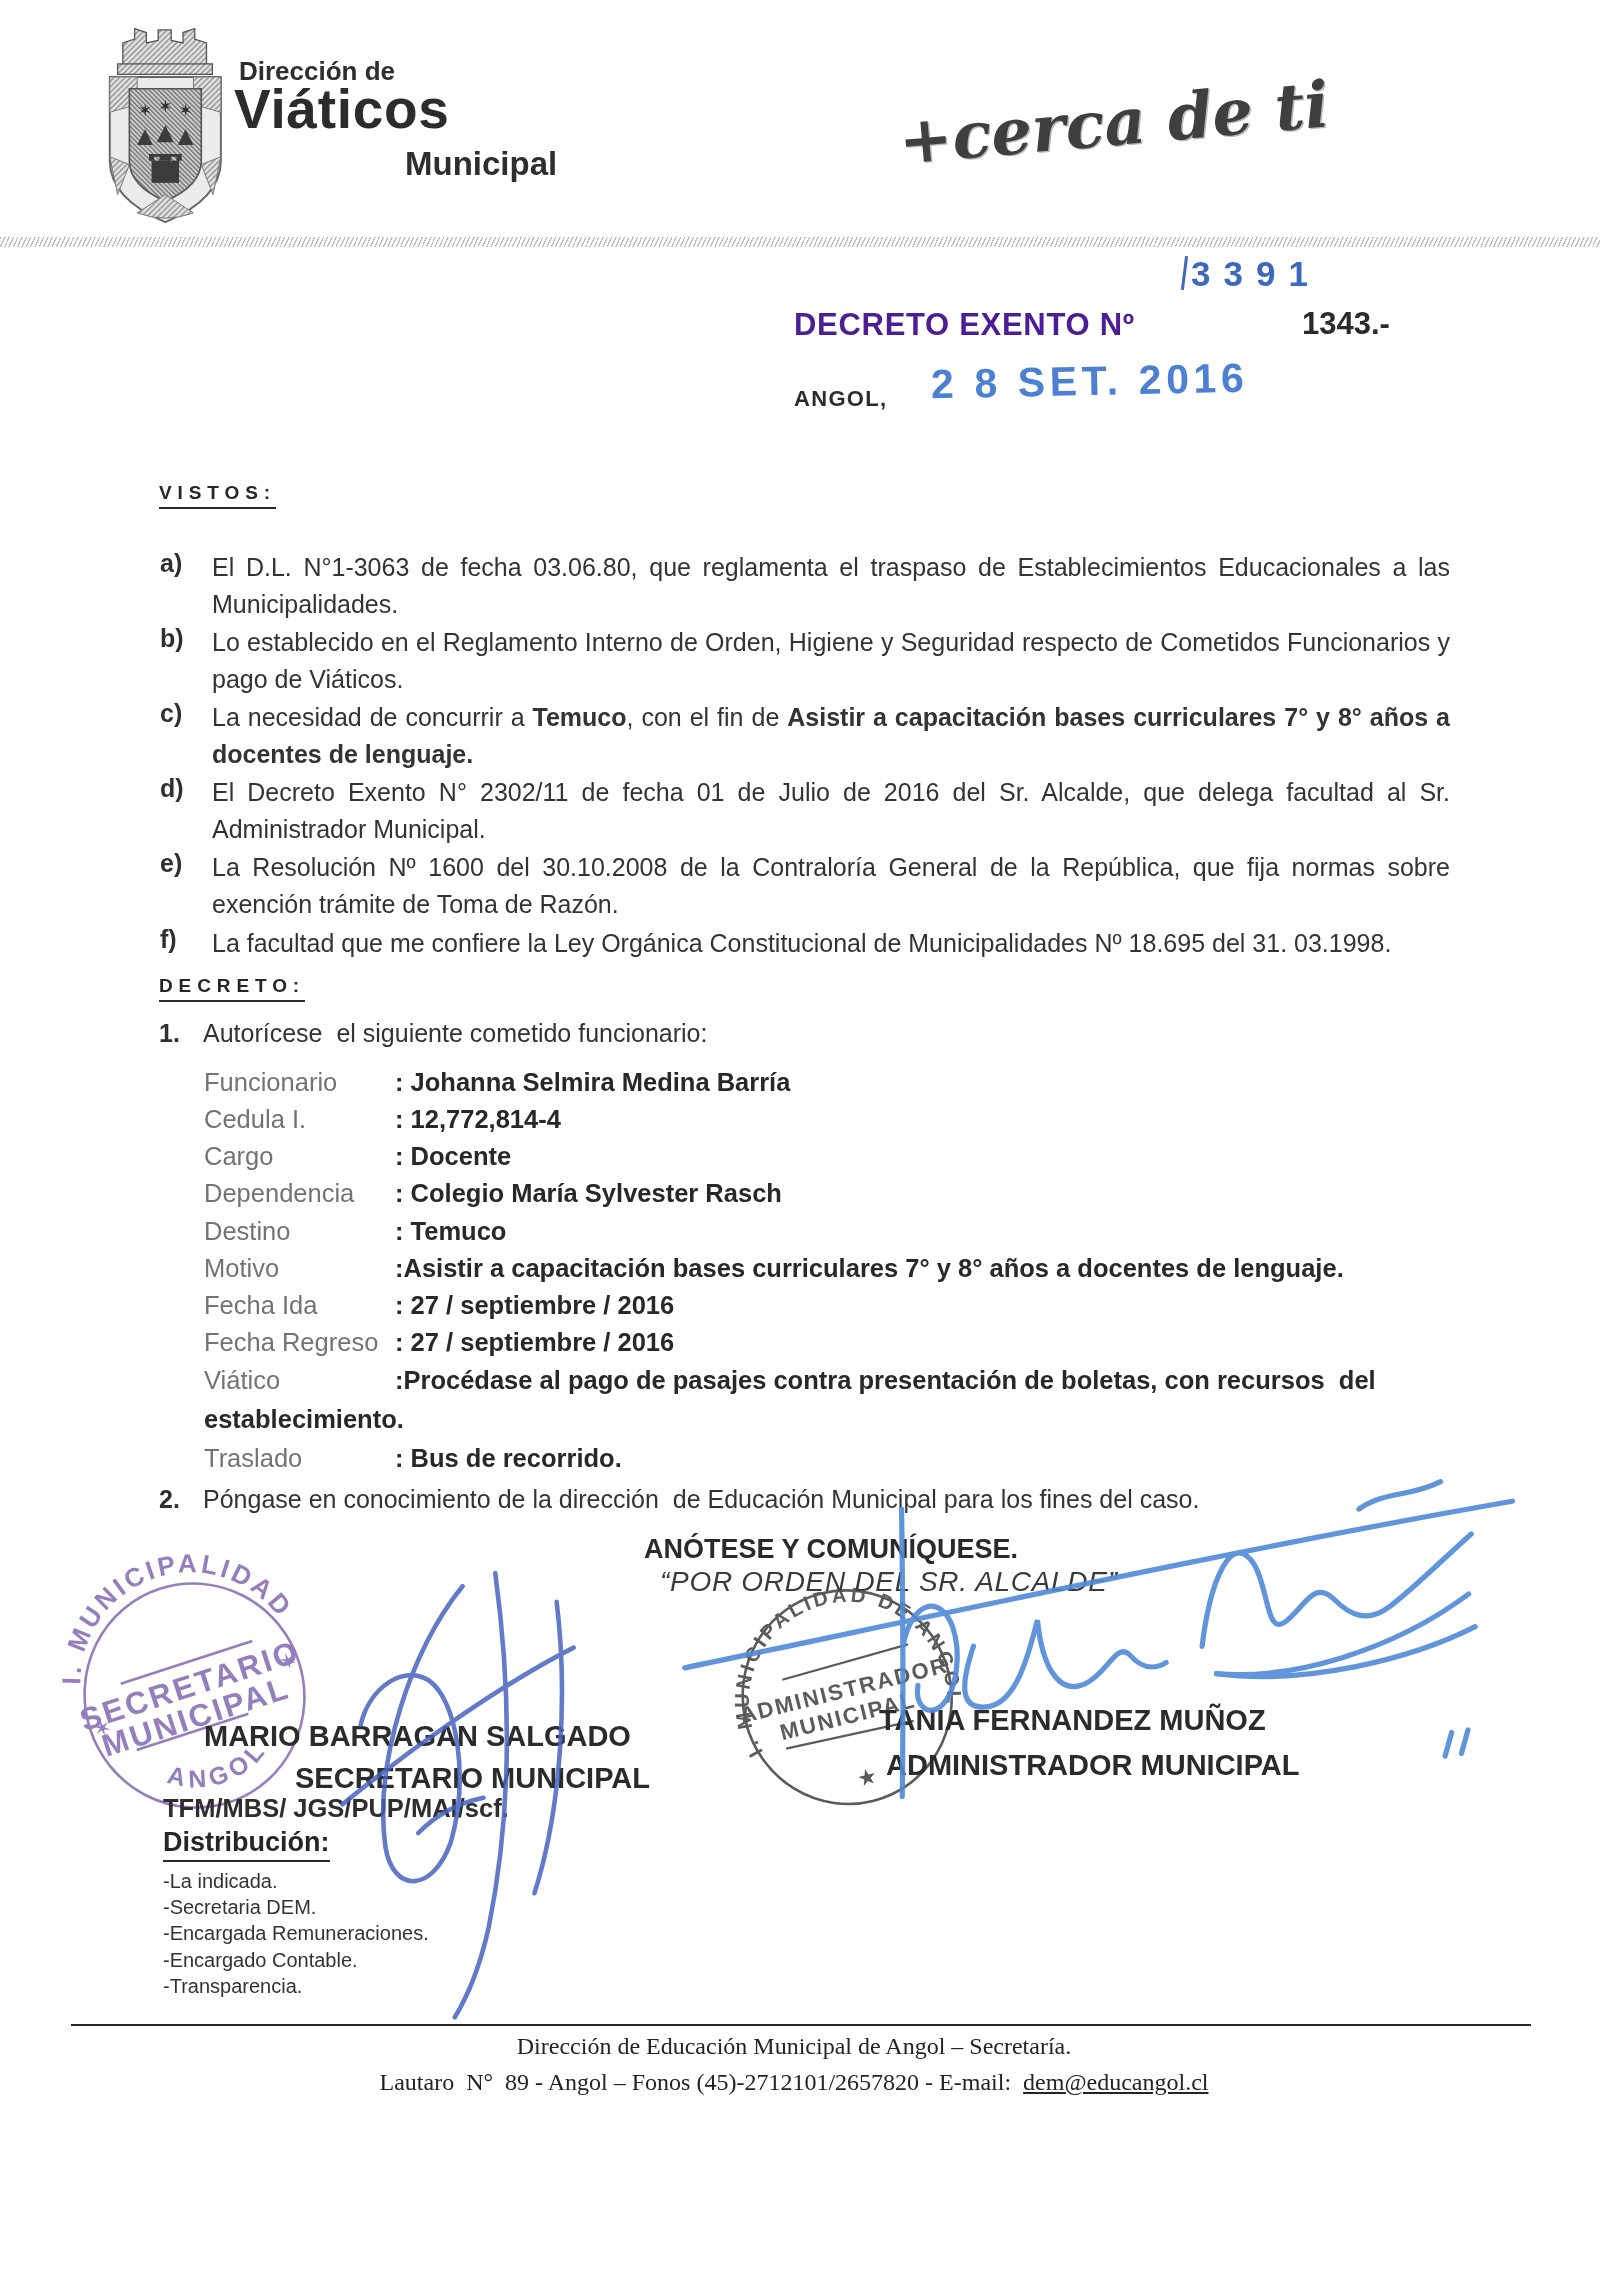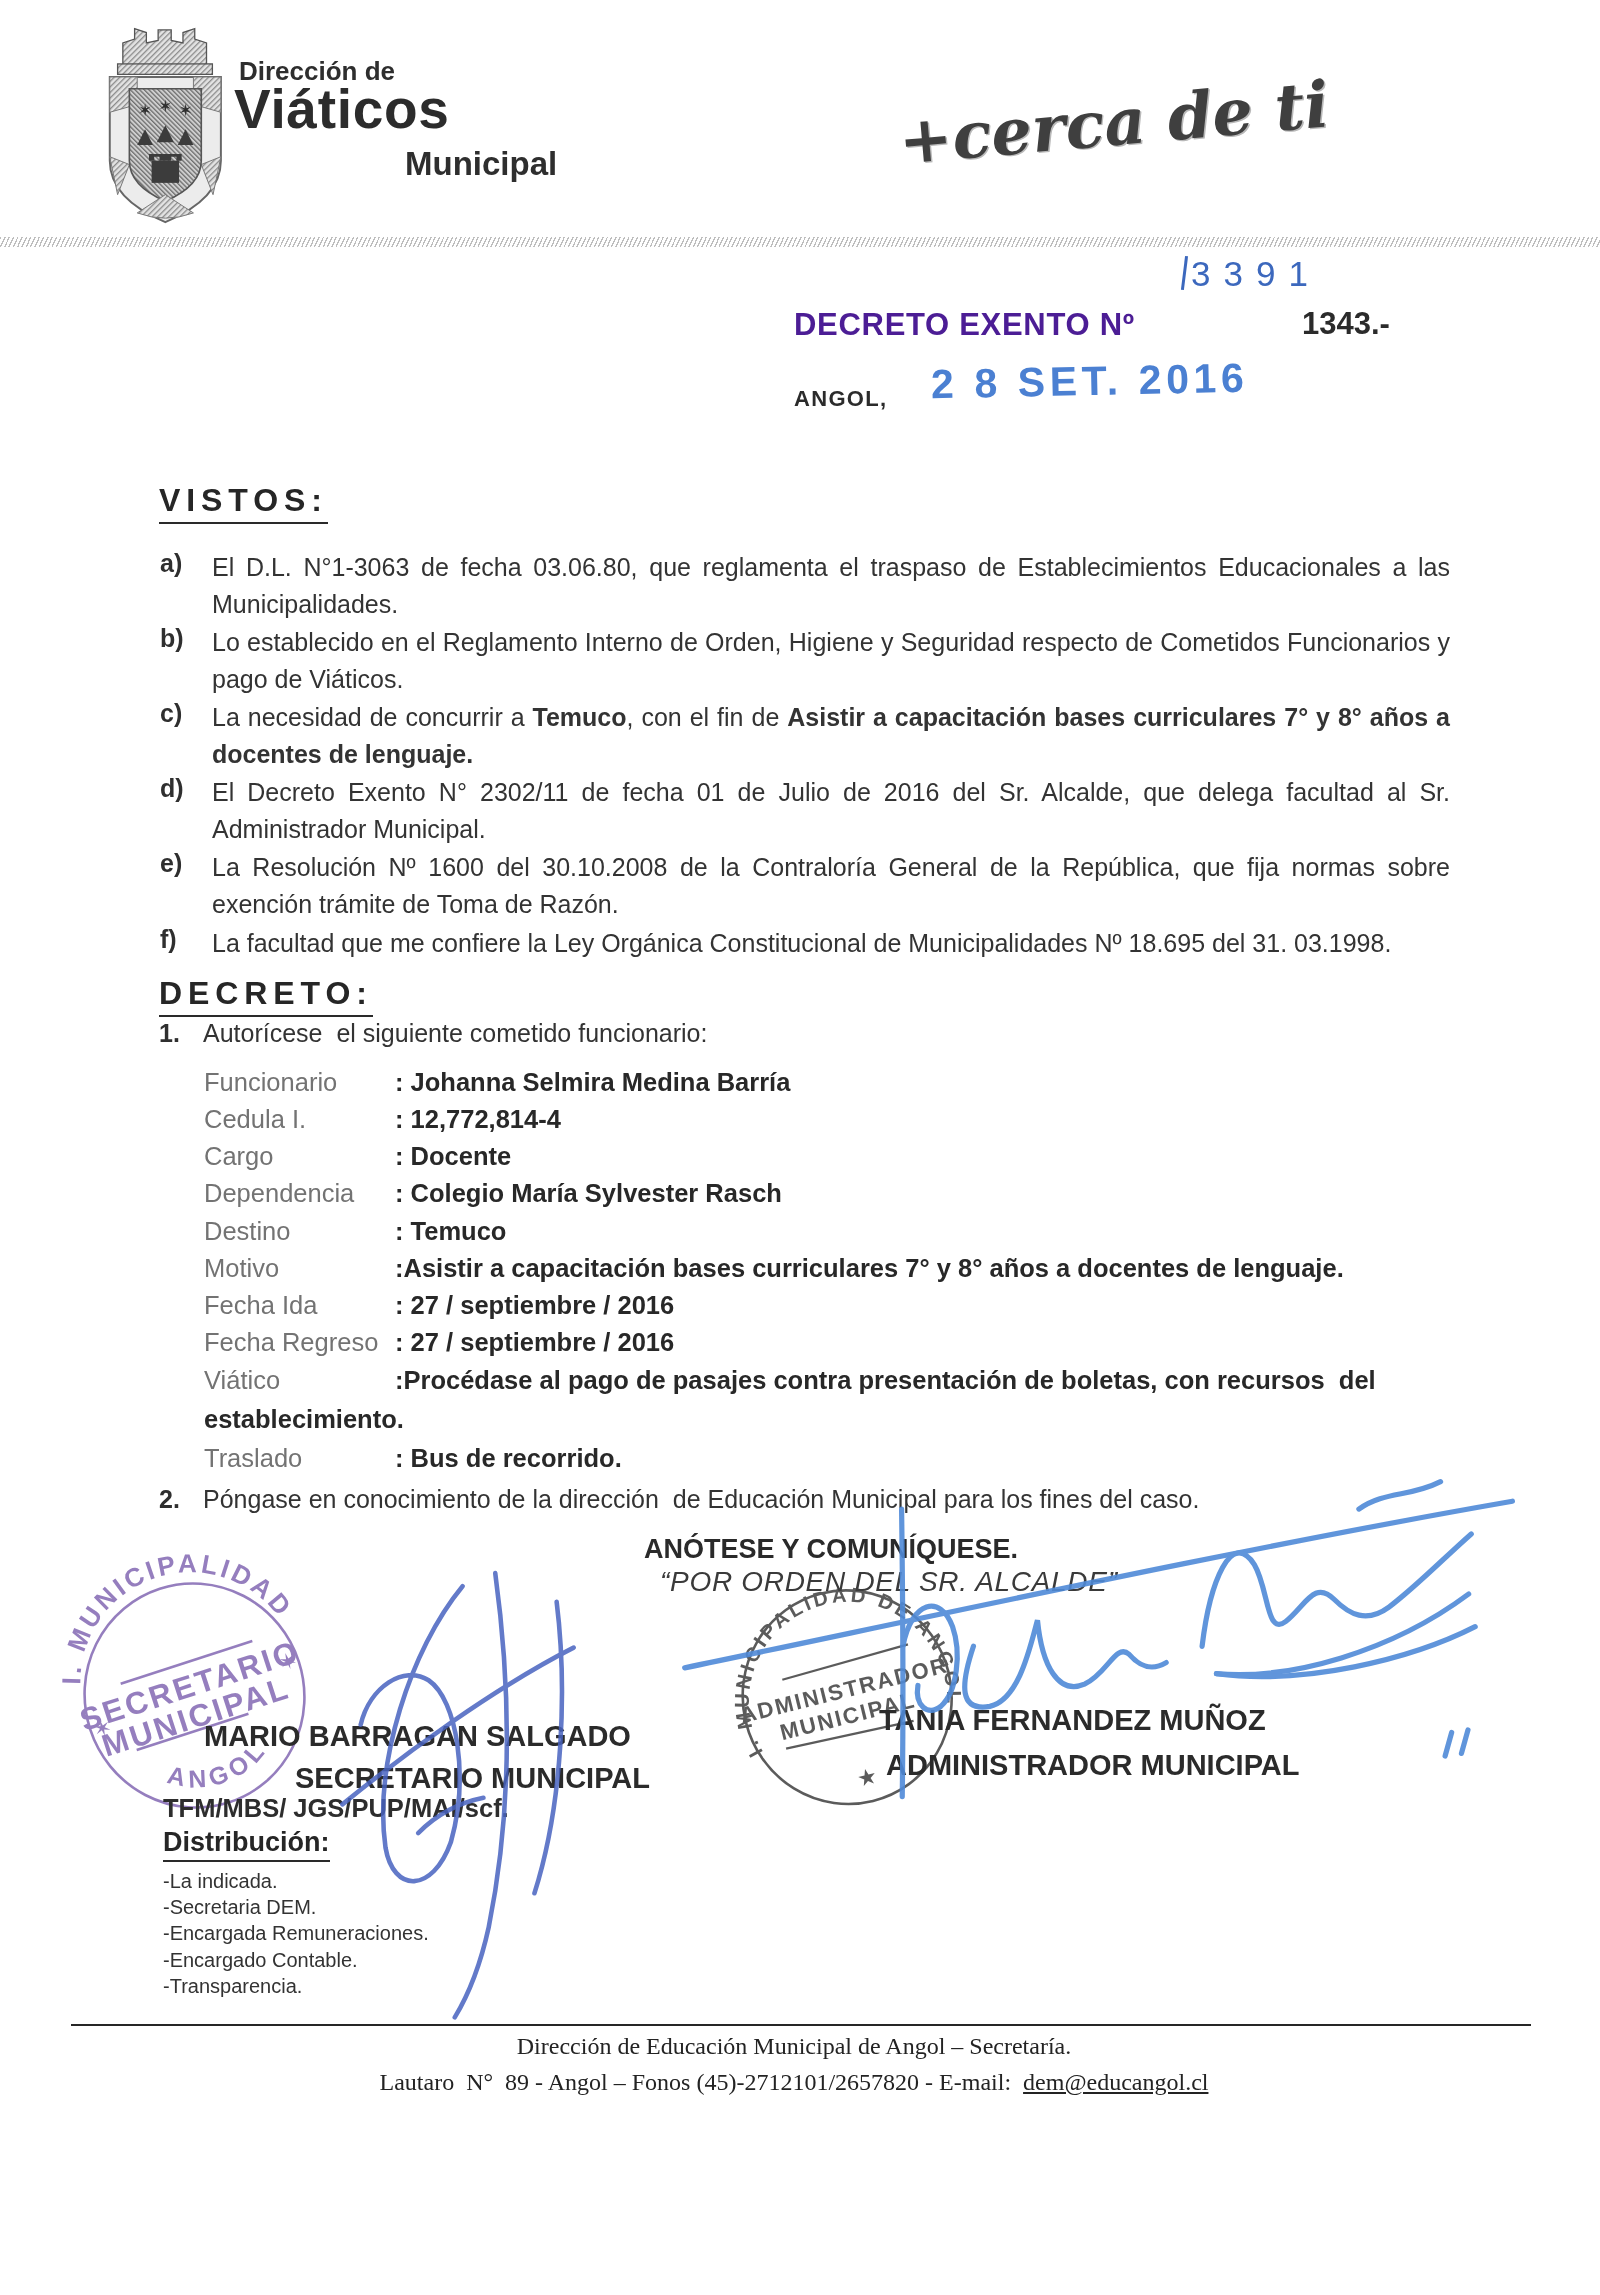--- a/index.html
+++ b/index.html
@@ -8,29 +8,29 @@
   .abs{position:absolute;}
   
   .org1{left:239px;top:56px;font-size:26px;font-weight:bold;color:#2e2e2e;}
   .org2{left:234px;top:77px;font-size:55px;font-weight:bold;color:#2c2c2c;letter-spacing:0.7px;}
   .org3{left:405px;top:145px;font-size:33px;font-weight:bold;color:#2e2e2e;}
   .slogan{left:898px;top:85px;transform:rotate(-5deg);color:#3f3f3f;white-space:nowrap;
           font-family:"DejaVu Serif",serif;font-style:italic;font-weight:bold;font-size:64px;
           text-shadow:1.3px 1.3px 0 #b9b9b9;}
   .hatch{left:0;top:237px;width:1600px;height:9.8px;opacity:.5;
          background:repeating-linear-gradient(115deg,#7d7d7d 0 1.3px,transparent 1.3px 3.9px);}
-  .handnum{left:1191px;top:254px;font-size:35px;font-weight:normal;color:#3c68bd;letter-spacing:13px;}
+  .handnum{left:1191px;top:254px;font-size:35px;font-weight:bold;color:#3c68bd;letter-spacing:13px;}
   .handtick{left:1183px;top:256px;width:2.6px;height:34px;background:#3c68bd;transform:rotate(7deg);}
   .dtitle{left:794px;top:307px;font-size:31px;font-weight:bold;color:#4c1d95;letter-spacing:0.7px;}
   .dnum{left:1302px;top:306px;font-size:31px;font-weight:bold;color:#2b2b2b;}
   .city{left:794px;top:386px;font-size:22px;font-weight:bold;color:#2b2b2b;letter-spacing:1.3px;}
   .datestamp{left:931px;top:358px;font-size:41px;font-weight:bold;color:#4b80d2;
              letter-spacing:4.6px;transform:rotate(-1.2deg);white-space:nowrap;}
   
-  .sechead{font-size:32px;font-weight:bold;color:#262626;letter-spacing:5.9px;
+  .sechead{font-size:19px;font-weight:bold;color:#262626;letter-spacing:5.9px;
            border-bottom:2.6px solid #2a2a2a;padding-bottom:2.6px;}
   
   .vlabel{left:160px;width:46px;font-size:25px;font-weight:bold;color:#2f2f2f;}
   .vitem{left:212px;width:1238px;font-size:25px;line-height:37px;color:#333;
          text-align:justify;}
   
   .numlab{left:159px;font-size:25px;font-weight:bold;color:#2f2f2f;}
   .numtxt{left:203px;width:1248px;font-size:25px;color:#333;white-space:pre-wrap;}
   .flabel{position:absolute;left:0;font-size:25.5px;color:#737373;white-space:nowrap;}
   .fvalue{position:absolute;left:191px;font-size:25.5px;font-weight:bold;color:#282828;white-space:pre;}

